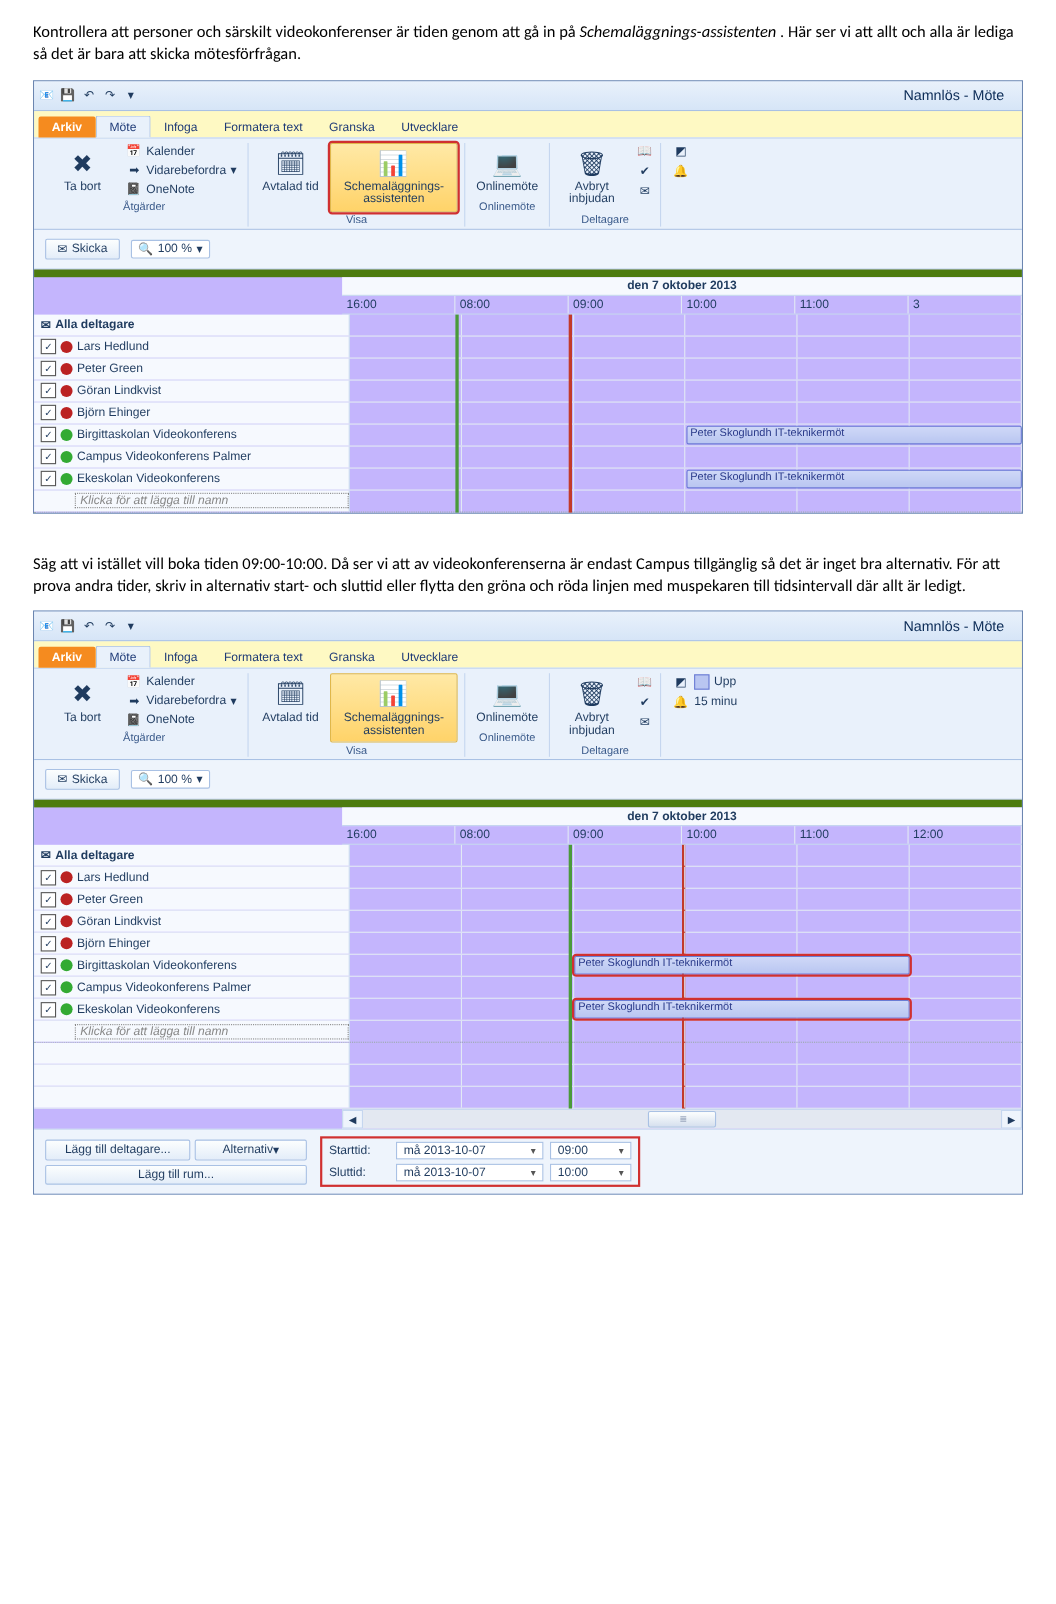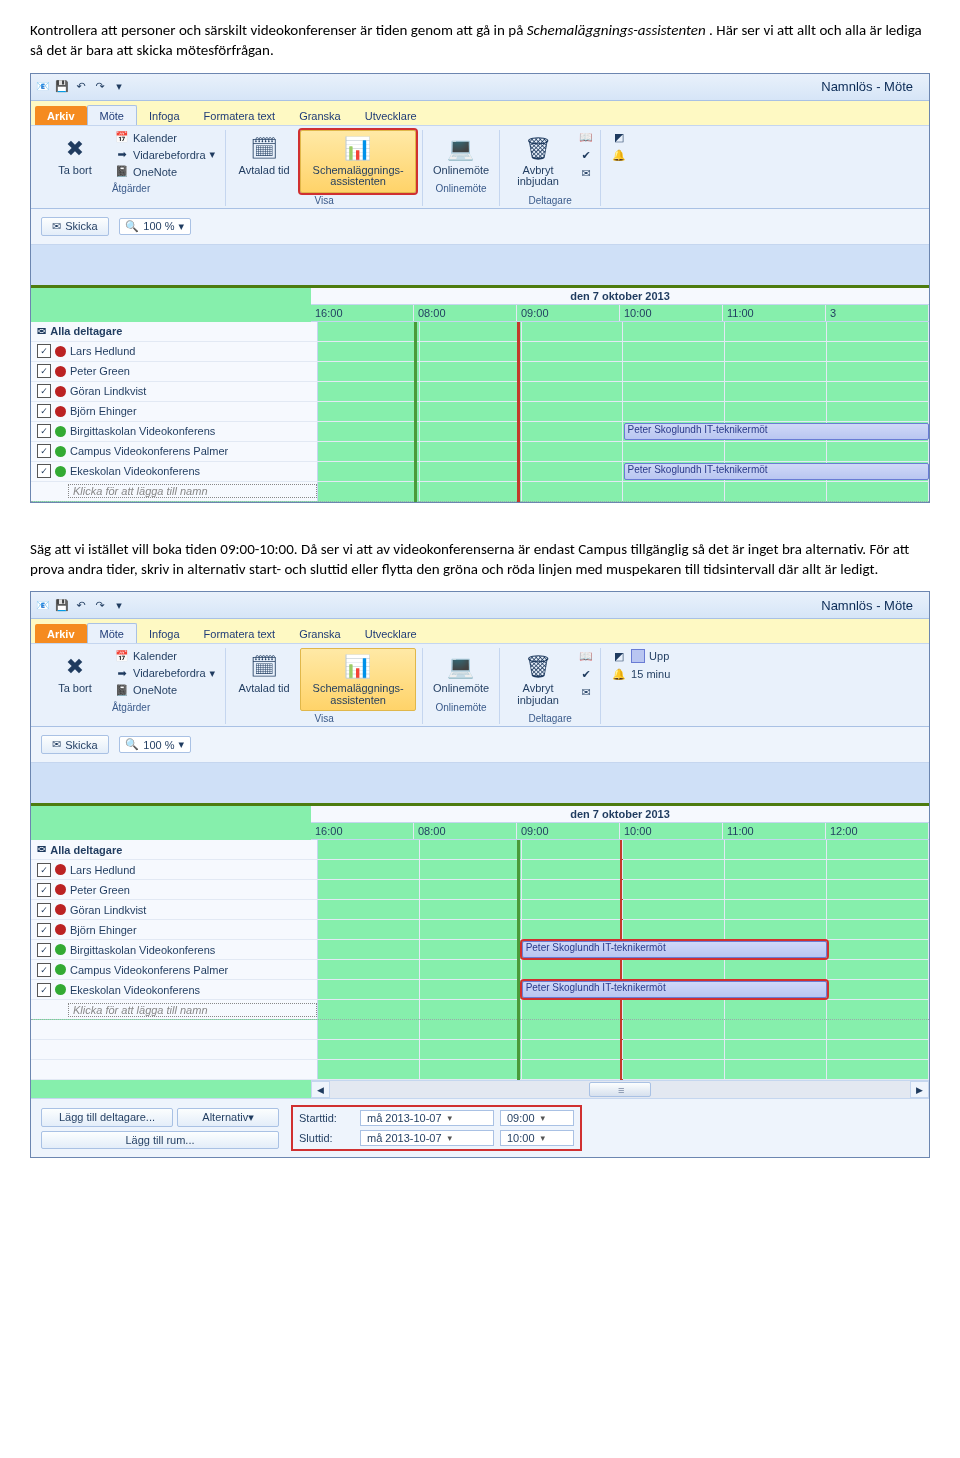--- a/index.html
+++ b/index.html
@@ -166,24 +166,23 @@
     align-items: center;
     gap: 4px;
     border: 1px solid #a9c1e4;
     background: #fff;
     padding: 1px 6px;
     border-radius: 2px;
   }
 
   
   .sched-wrap {
-    background: #86efac;
-    border-top: 3px solid #4d7c0f;
+    background: #c4b5fd;
+    border-top: 7px solid #4d7c0f;
     position: relative;
-    margin-top: 40px;
   }
   .date-head {
     text-align: center;
     font-weight: bold;
     padding: 2px 0;
     border-bottom: 1px solid #c5d6ef;
     background: #f6f9fe;
     margin-left: 280px;
   }
   .timehead {
@@ -309,20 +308,21 @@
     display:flex; flex-direction:column; gap:4px;
     border:2px solid #d03030;
     padding:3px 6px;
   }
   .tf-row { display:flex; align-items:center; gap:6px; }
   .tf-row .lab { width:55px; }
   .tfinput {
     display:inline-flex; align-items:center;
     border:1px solid #a9c1e4; background:#fff;
     padding:1px 6px; min-width:120px;
+    justify-content: space-between;
   }
   .tfinput .dd { color:#555; font-size:9px; margin-left:6px; }
 
   .deltagare-extra {
     display:flex; flex-direction:column; gap:2px; align-items:flex-start;
     padding-left:4px;
   }
   .del-row { display:flex; align-items:center; gap:4px; }
   .del-ic { width:16px; height:16px; display:inline-flex; align-items:center; justify-content:center; }
   .swatch { width:12px; height:12px; border:1px solid #6a7cd4; background:#b9c6f1; }

